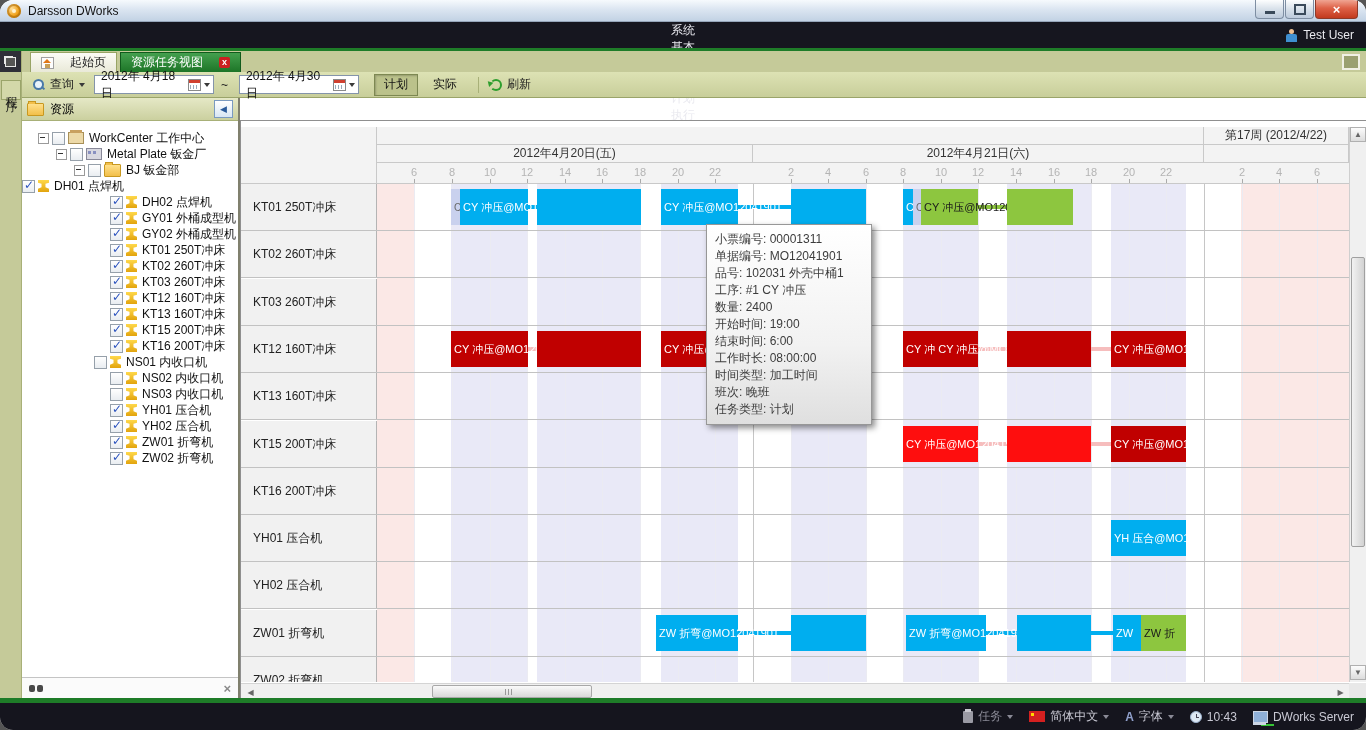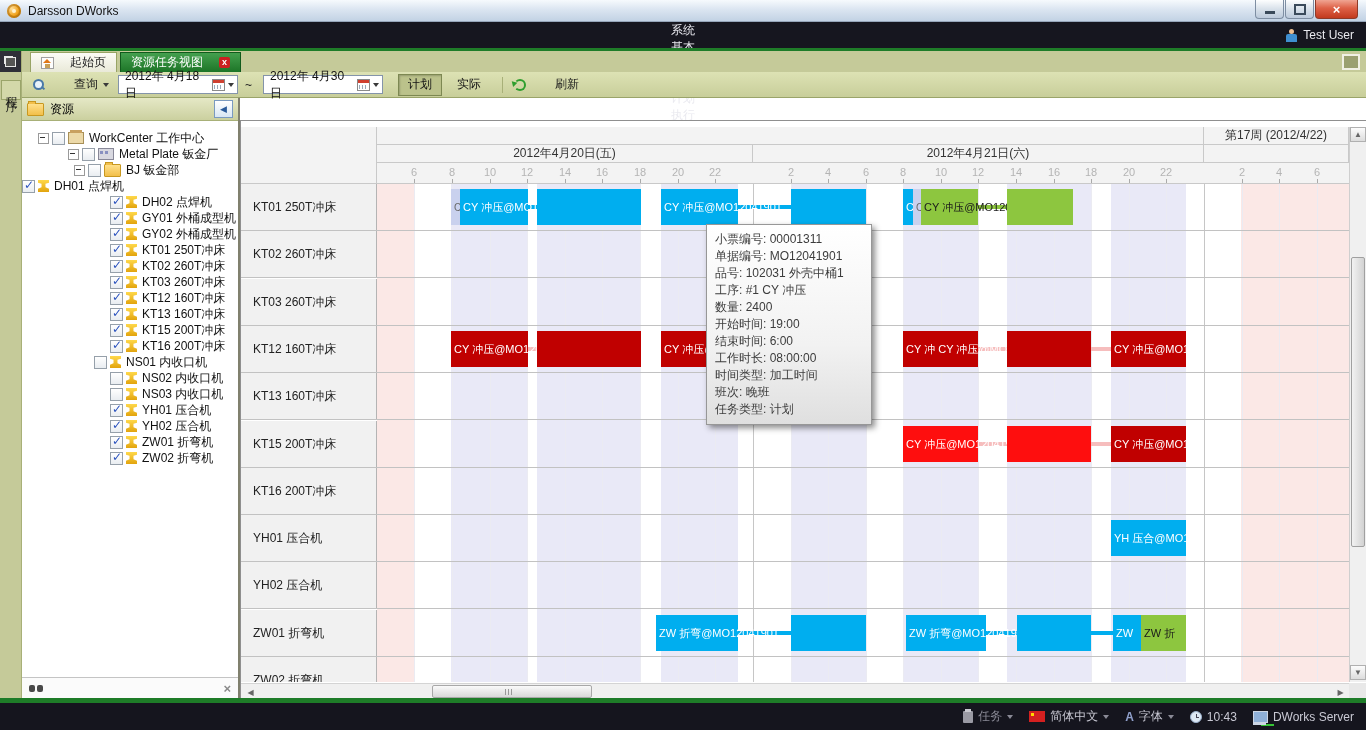--- a/index.html
+++ b/index.html
@@ -1,17 +1,17 @@
 <!DOCTYPE html>
 <html><head>
 <meta charset="utf-8">
 <style>
   html,body{margin:0;padding:0;}
   body{font-family:"Liberation Sans","DejaVu Sans",sans-serif;background:#555;}
-  #app{position:relative;width:1366px;height:730px;background:#fff;overflow:hidden;font-size:12px;}
+  #app{position:relative;width:1366px;height:730px;background:#fff;overflow:hidden;font-size:12px;border-radius:13px;}
 
   
   .titlebar{position:absolute;left:0;top:0;width:100%;height:22px;
     background:linear-gradient(#f6fafd,#dbe5f1 45%,#c2d2e4);border-bottom:1px solid #96a6ba;box-sizing:border-box;}
   .gear-icon{position:absolute;left:7px;top:4px;width:14px;height:14px;border-radius:50%;
     background:radial-gradient(circle at 35% 35%,#ffe09a,#f0a018 55%,#b87606);box-shadow:inset 0 0 0 2px rgba(150,90,6,.45);}
   .gear-icon::after{content:"";position:absolute;left:5px;top:5px;width:4px;height:4px;border-radius:50%;background:#fff3d0;}
   .title-text{position:absolute;left:28px;top:4px;font-size:12px;color:#111;}
   .win-btns{position:absolute;right:8px;top:0;display:flex;}
   .win-btn{width:29px;height:19px;margin-left:1px;border:1px solid #7e8ea2;border-top:none;border-radius:0 0 4px 4px;
@@ -40,21 +40,21 @@
   .tab-close{width:11px;height:11px;background:#cc2020;border-radius:2px;color:#fff;font-size:9px;line-height:11px;text-align:center;font-weight:bold;}
   .strip-right-icon{position:absolute;right:6px;top:3px;width:14px;height:12px;border:2px solid #f0f0e4;background:#9aa070;}
 
   
   .toolbar{position:absolute;left:22px;top:72px;right:0;height:26px;background:linear-gradient(#dde2b4,#c8ce9a);
     border-bottom:1px solid #9aa46a;display:flex;align-items:center;padding-left:10px;box-sizing:border-box;gap:5px;}
   .mag-icon{width:13px;height:13px;position:relative;}
   .mag-icon::before{content:"";position:absolute;left:1px;top:1px;width:7px;height:7px;border:2px solid #4878a8;border-radius:50%;background:#e8f2fa;}
   .mag-icon::after{content:"";position:absolute;left:9px;top:9px;width:4px;height:2px;background:#4878a8;transform:rotate(45deg);}
   .caret{width:0;height:0;border-left:3px solid transparent;border-right:3px solid transparent;border-top:4px solid #3a3a3a;}
-  .tb-label{color:#1a1a1a;margin-left:24px;}
+  .tb-label{color:#1a1a1a;}
   .date-box{height:19px;width:120px;background:#fff;border:1px solid #8494aa;display:flex;align-items:center;gap:3px;
     padding:0 3px 0 6px;box-sizing:border-box;margin-left:4px;}
   .date-box .txt{flex:1;color:#111;}
   .cal-icon{width:13px;height:12px;background:#fff;border:1px solid #8a8a8a;box-sizing:border-box;position:relative;}
   .cal-icon::before{content:"";position:absolute;left:0;top:0;right:0;height:3px;background:#d04030;}
   .cal-icon::after{content:"";position:absolute;left:1px;top:5px;right:1px;height:4px;
     background:repeating-linear-gradient(90deg,#9ab 0 1px,transparent 1px 3px);}
   .tilde{color:#222;padding:0 2px;}
   .tb-btn{height:20px;display:flex;align-items:center;padding:0 9px;color:#111;border:1px solid transparent;}
   .tb-btn.pressed{background:#bbc28b;border:1px solid #7d8852;box-shadow:inset 1px 1px 2px rgba(0,0,0,.2);margin-left:10px;}
@@ -248,21 +248,21 @@
       <span>资源</span>
       <span class="collapse-btn">◀</span>
     </div>
     <div class="tree" id="tree">
         <div class="tree-row" style="padding-left: 16px;">
           <div class="expander"></div>
           <div class="checkbox"></div>
           <div class="bld-icon"></div>
           <div style="padding-left: 2px;">WorkCenter 工作中心</div>
         </div>
-        <div class="tree-row" style="padding-left: 46px; text-align: right;">
+        <div class="tree-row" style="padding-left: 34px; text-align: right;">
           <div class="expander"></div>
           <div class="checkbox"></div>
           <div class="fac-icon"></div>
           <div style="padding-left: 2px;">Metal Plate 钣金厂</div>
         </div>
         <div class="tree-row" style="padding-left: 52px;">
           <div class="expander"></div>
           <div class="checkbox"></div>
           <div class="folder-icon"></div>
           <div style="padding-left: 2px;">BJ 钣金部</div>

